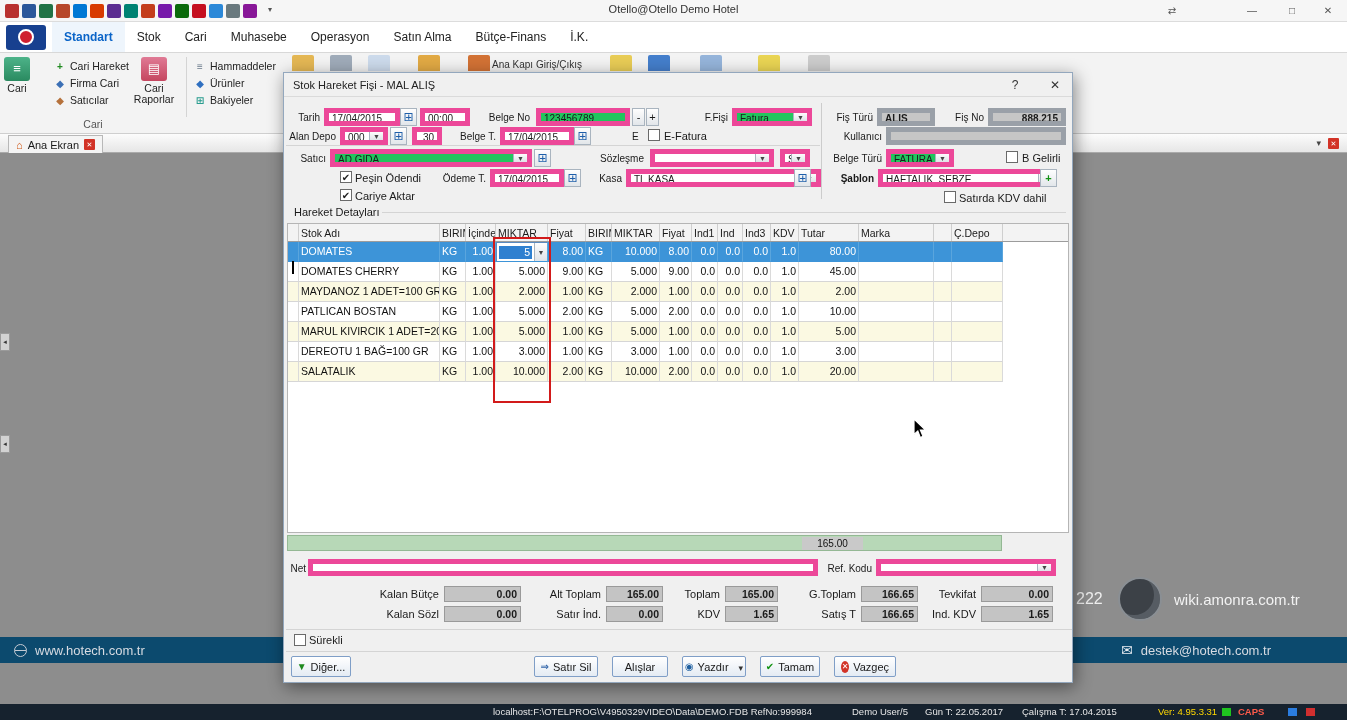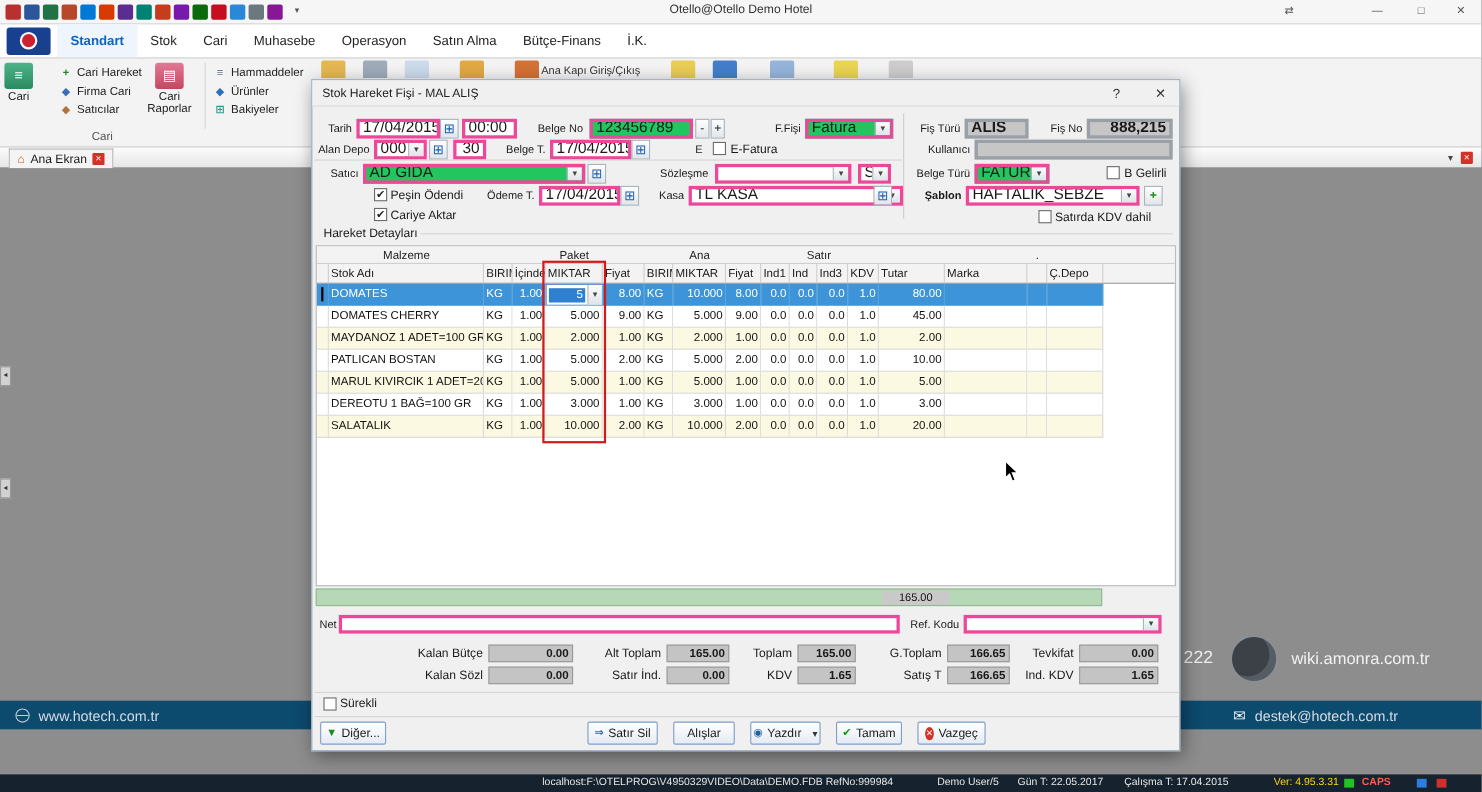--- a/index.html
+++ b/index.html
@@ -57,21 +57,21 @@
   .statusbar{position:absolute;left:0;top:704px;width:1347px;height:16px;background:#16222e;color:#e6e6e6;font-size:9.5px}
   .sbit{position:absolute;top:2px;white-space:nowrap}
   .sbsq{position:absolute;top:4px;width:9px;height:8px}
 
   
   .dialog{position:absolute;left:283px;top:72px;width:790px;height:611px;background:#f0f0f0;border:1px solid #93a7bd;box-shadow:2px 4px 16px rgba(0,0,0,.45)}
   .dtitle{position:absolute;left:0;top:0;width:100%;height:24px;background:#f0f0f0;border-bottom:1px solid #dadada;line-height:24px;padding-left:9px;font-size:11px;color:#222}
   .dbtn{position:absolute;top:4px;width:22px;height:16px;text-align:center;font-size:12px;color:#333;line-height:16px}
 
   .lbl{position:absolute;height:14px;line-height:14px;font-size:10px;color:#1a1a1a;text-align:right;white-space:nowrap}
-  .fld{position:absolute;height:18px;border:3px solid #ec4899;background:#fff;font-size:14px;display:flex;align-items:flex-end;overflow:hidden}
+  .fld{position:absolute;height:18px;border:5px solid #ec4899;background:#fff;font-size:10px;display:flex;align-items:flex-start;overflow:hidden}
   .fld .val{flex:1;padding:0 3px;white-space:nowrap;overflow:hidden}
   .fld.gry{background:#c6c6c6;border-color:#9aa0a8}
   .fld.ylw{background:#22c55e}
   .fld .bold{font-weight:bold}
   .fld .ralign{text-align:right}
   .ar{width:14px;align-self:stretch;border-left:1px solid #a9b4bf;background:linear-gradient(#fcfcfc,#dfe3e8);display:flex;align-items:center;justify-content:center}
   .ar::before{content:"▼";font-size:7px;color:#444}
   .sq{position:absolute;width:17px;height:18px;border:1px solid #a9b4bf;background:linear-gradient(#fefefe,#e2e6ea);text-align:center;line-height:16px;font-size:11px}
   .sq.cal::before,.sq.grid::before{content:"⊞";color:#1f5faa;font-size:12px}
   .sq.plusg{color:#149314;font-weight:bold}
@@ -347,42 +347,35 @@
       <span class="val">17/04/2015</span>
     </div>
   <div class="sq cal" style="left:280px;top:96px"></div>
   <span class="lbl" style="left:310px;top:99px;width:28px">Kasa</span>
   <div class="fld" style="left:342px;top:96px;width:195px">
       <span class="val">TL KASA</span>
       <span class="ar"></span>
     </div>
   <div class="sq grid" style="left:510px;top:96px"></div>
   <span class="lbl" style="left:548px;top:99px;width:42px;font-weight:bold">Şablon</span>
-  <div class="fld" style="left:594px;top:96px;width:158px">
+  <div class="fld" style="left:594px;top:96px;width:179px">
       <span class="val">HAFTALIK_SEBZE</span>
       <span class="ar"></span>
     </div>
   <div class="sq plusg" style="left:756px;top:96px">+</div>
 
   <span class="cb checked" style="left:56px;top:116px"></span>
   <span class="cblbl" style="left:71px;top:116px">Cariye Aktar</span>
   <span class="cb" style="left:660px;top:118px"></span>
   <span class="cblbl" style="left:675px;top:118px">Satırda KDV dahil</span>
 
   <span class="cblbl" style="left:10px;top:132px">Hareket Detayları</span>
   <div class="hline" style="left:98px;top:139px;width:684px"></div>
 
   <div class="tablebox">
-    <div class="thead1">
-      <span class="gh" style="left:11px;width:141px">Malzeme</span>
-      <span class="gh" style="left:208px;width:52px">Paket</span>
-      <span class="gh" style="left:324px;width:48px">Ana</span>
-      <span class="gh" style="left:430px;width:53px">Satır</span>
-      <span class="gh" style="left:646px;width:18px">.</span>
-    </div>
     <div class="thead2">
         <div class="hc w0"></div>
         <div class="hc w1">Stok Adı</div>
         <div class="hc w2">BIRIM</div>
         <div class="hc w3">İçinde</div>
         <div class="hc w4">MIKTAR</div>
         <div class="hc w5">Fiyat</div>
         <div class="hc w6">BIRIM</div>
         <div class="hc w7">MIKTAR</div>
         <div class="hc w8">Fiyat</div>

